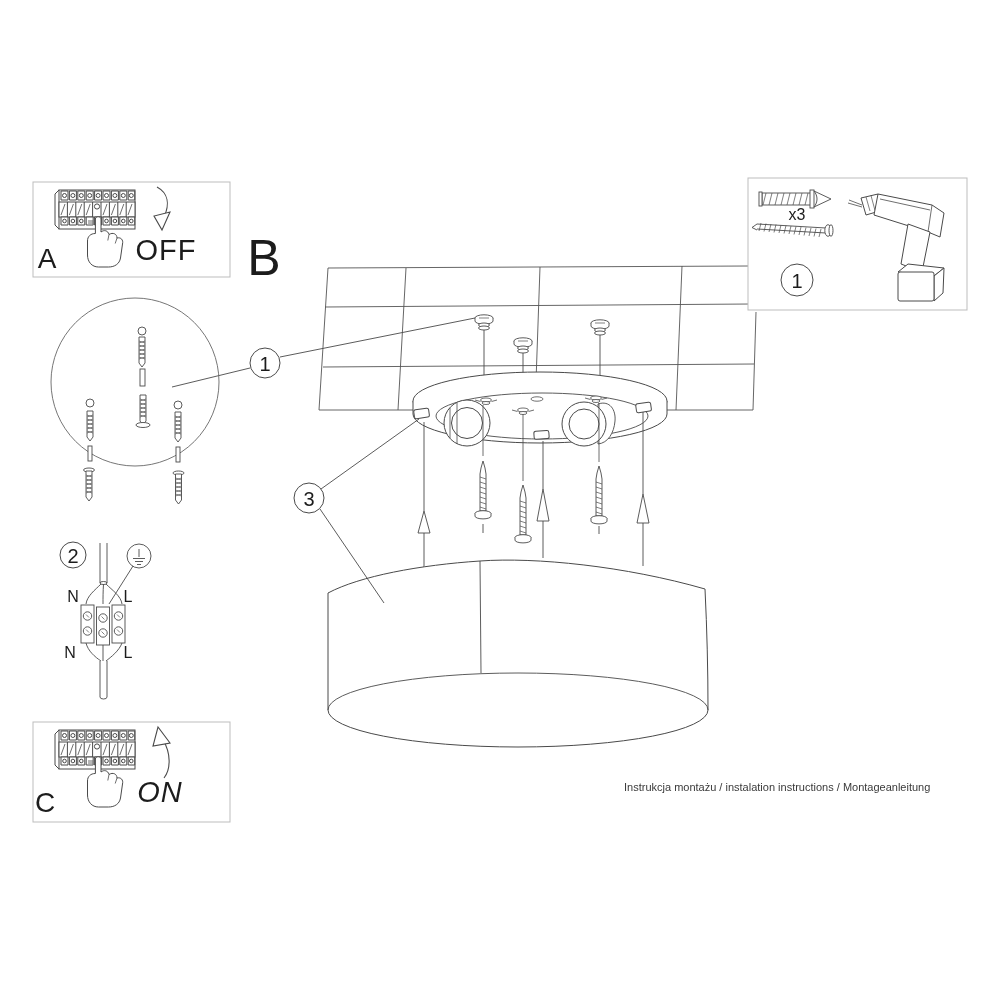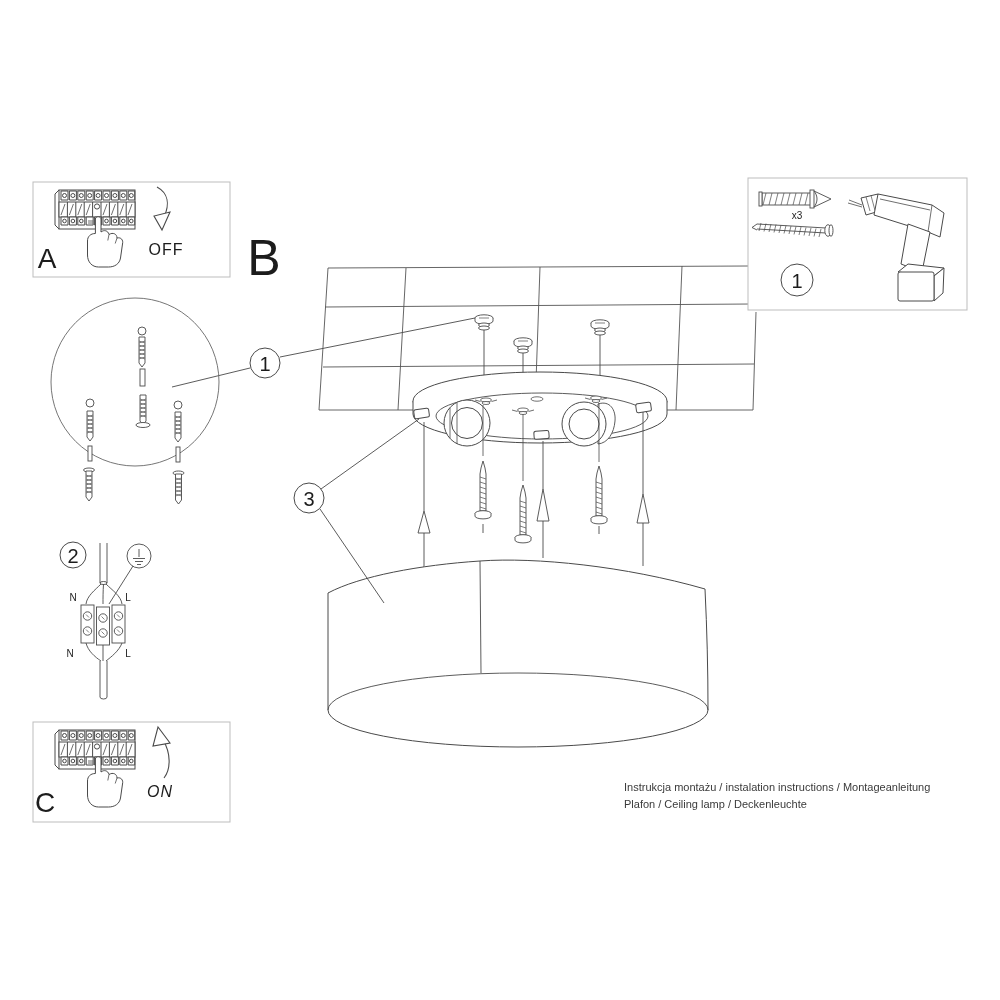--- a/index.html
+++ b/index.html
@@ -2,23 +2,23 @@
 <html><head>
 <meta charset="utf-8">
 <style>
   html,body{margin:0;padding:0;background:#fff;}
   .sheet{position:relative;width:1000px;height:1000px;background:#fff;overflow:hidden;
          font-family:"Liberation Sans", sans-serif;color:#1c1c1c;}
   svg{position:absolute;left:0;top:0;}
   .lbl{position:absolute;transform:translate(-50%,-50%);white-space:nowrap;color:#1c1c1c;}
   .step{font-size:28px;}
   .step-b{font-size:50px;}
-  .switch{font-size:16px;letter-spacing:1px;}
+  .switch{font-size:29px;letter-spacing:1px;}
   .callout{font-size:20px;}
-  .tiny{font-size:10px;}
+  .tiny{font-size:16px;}
   .footer{position:absolute;left:624px;top:779px;font-size:11px;line-height:17px;color:#3a3a3a;
           transform:none;white-space:nowrap;}
 </style>
 </head>
 <body>
 
 <div class="sheet">
 
 <svg width="1000" height="1000" viewBox="0 0 1000 1000">
   <defs>
@@ -279,16 +279,15 @@
 
 <div class="lbl tiny" style="left:797px;top:215px;">x3</div>
 
 <div class="lbl tiny" style="left:73px;top:597px;">N</div>
 <div class="lbl tiny" style="left:128px;top:597px;">L</div>
 <div class="lbl tiny" style="left:70px;top:653px;">N</div>
 <div class="lbl tiny" style="left:128px;top:653px;">L</div>
 
 <div class="footer">
   <div>Instrukcja montażu / instalation instructions / Montageanleitung</div>
-  <div>Plafon / Ceiling lamp / Deckenleuchte</div>
 </div>
 
 </div>
 
 </body></html>

